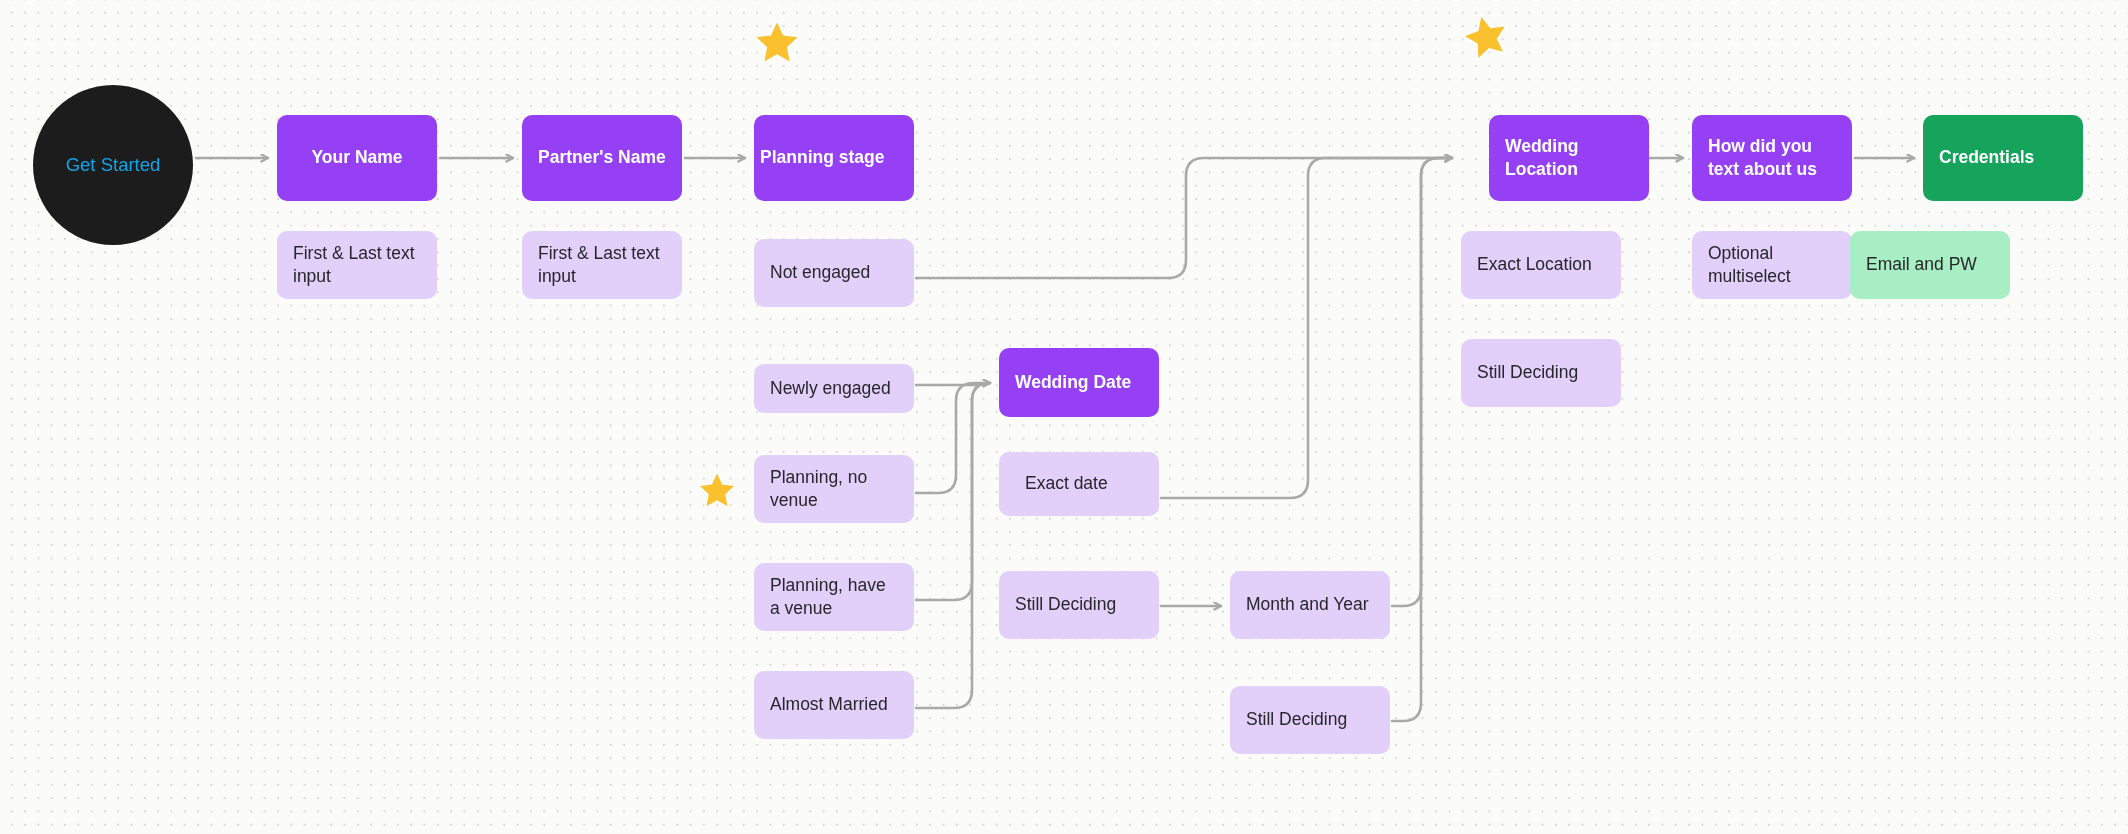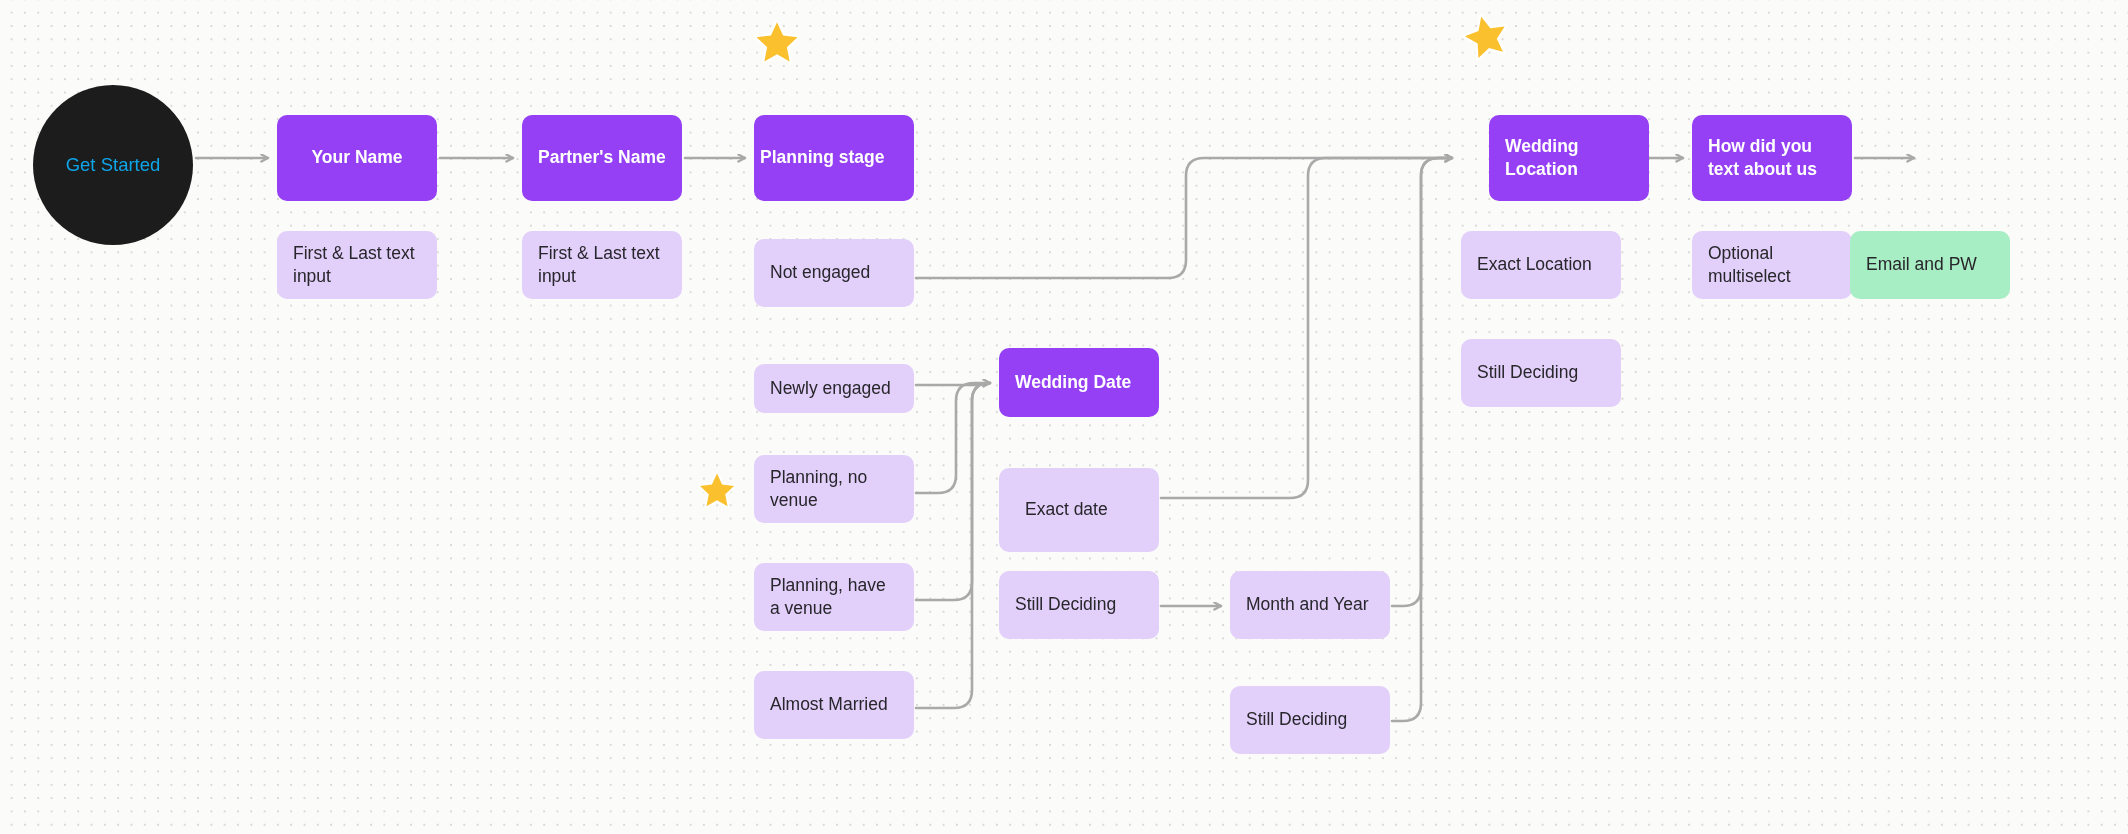--- a/index.html
+++ b/index.html
@@ -148,21 +148,21 @@
   <div class="node option" style="left:754px; top:563px; width:160px; height:68px;">
     <span>Planning, have a venue</span>
   </div>
   <div class="node option" style="left:754px; top:671px; width:160px; height:68px;">
     <span>Almost Married</span>
   </div>
 
   <div class="node primary" style="left:999px; top:348px; width:160px; height:69px;">
     <span>Wedding Date</span>
   </div>
-  <div class="node option" style="left:999px; top:468px; width:160px; height:84px;padding-left:26px;">
+  <div class="node option" style="left:999px; top:452px; width:160px; height:64px;padding-left:26px;">
     <span>Exact date</span>
   </div>
   <div class="node option" style="left:999px; top:571px; width:160px; height:68px;">
     <span>Still Deciding</span>
   </div>
 
   <div class="node option" style="left:1230px; top:571px; width:160px; height:68px;">
     <span>Month and Year</span>
   </div>
   <div class="node option" style="left:1230px; top:686px; width:160px; height:68px;">
@@ -179,20 +179,23 @@
     <span>Still Deciding</span>
   </div>
 
   <div class="node primary" style="left:1692px; top:115px; width:160px; height:86px;">
     <span>How did you text about us</span>
   </div>
   <div class="node option" style="left:1692px; top:231px; width:160px; height:68px;">
     <span>Optional multiselect</span>
   </div>
 
+  <div class="node success" style="left:1923px; top:115px; width:160px; height:86px;">
+    <span>Credentials</span>
+  </div>
   <div class="node success-option" style="left:1850px; top:231px; width:160px; height:68px;">
     <span>Email and PW</span>
   </div>
 
   <div class="star" style="left:753px; top:18px; width:48px; height:48px;">
     <svg viewBox="0 0 52 50" width="48" height="48">
       <path d="M26 3.5 L32.6 17.9 L48.2 19.8 L36.7 30.6 L39.7 46.1 L26 38.4 L12.3 46.1 L15.3 30.6 L3.8 19.8 L19.4 17.9 Z" fill="#fbc02d" stroke="#ffffff" stroke-width="5.5" stroke-linejoin="round"></path>
       <path d="M26 3.5 L32.6 17.9 L48.2 19.8 L36.7 30.6 L39.7 46.1 L26 38.4 L12.3 46.1 L15.3 30.6 L3.8 19.8 L19.4 17.9 Z" fill="#fbc02d"></path>
     </svg>
   </div>

